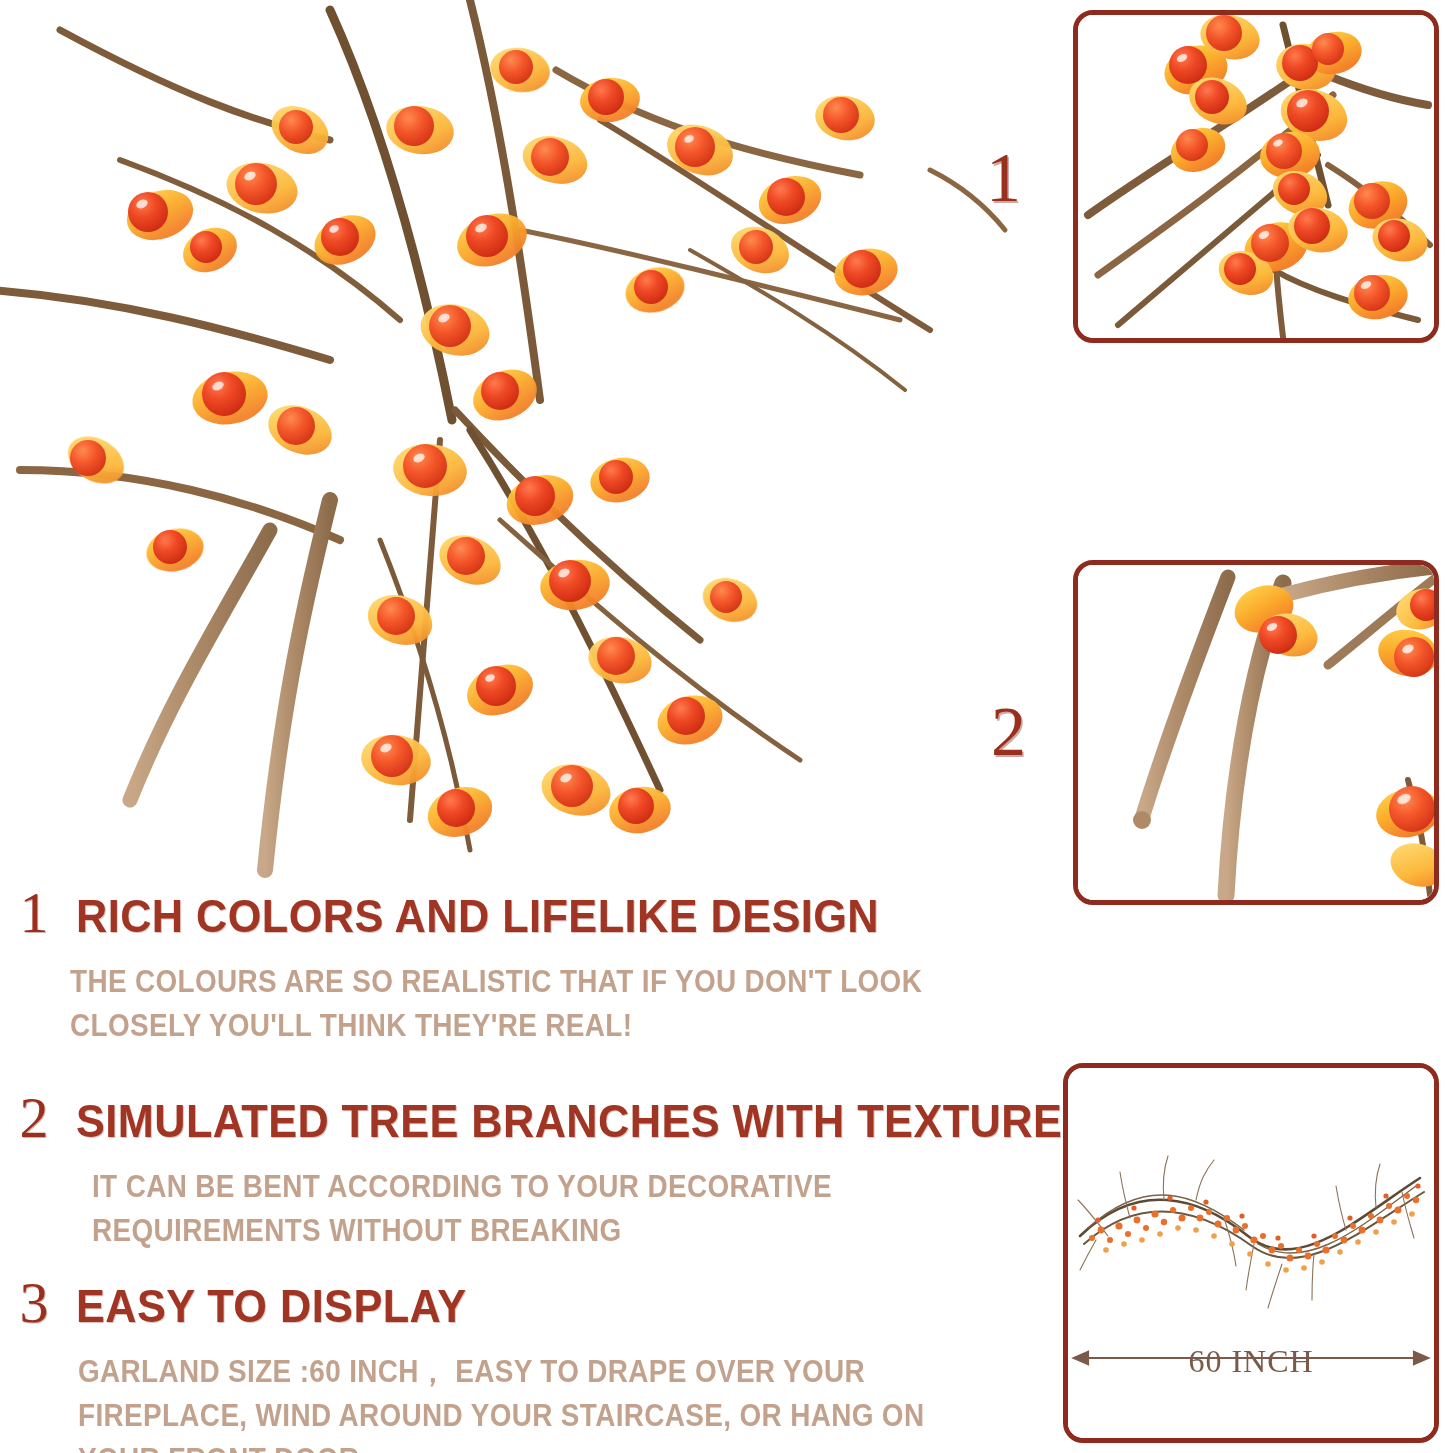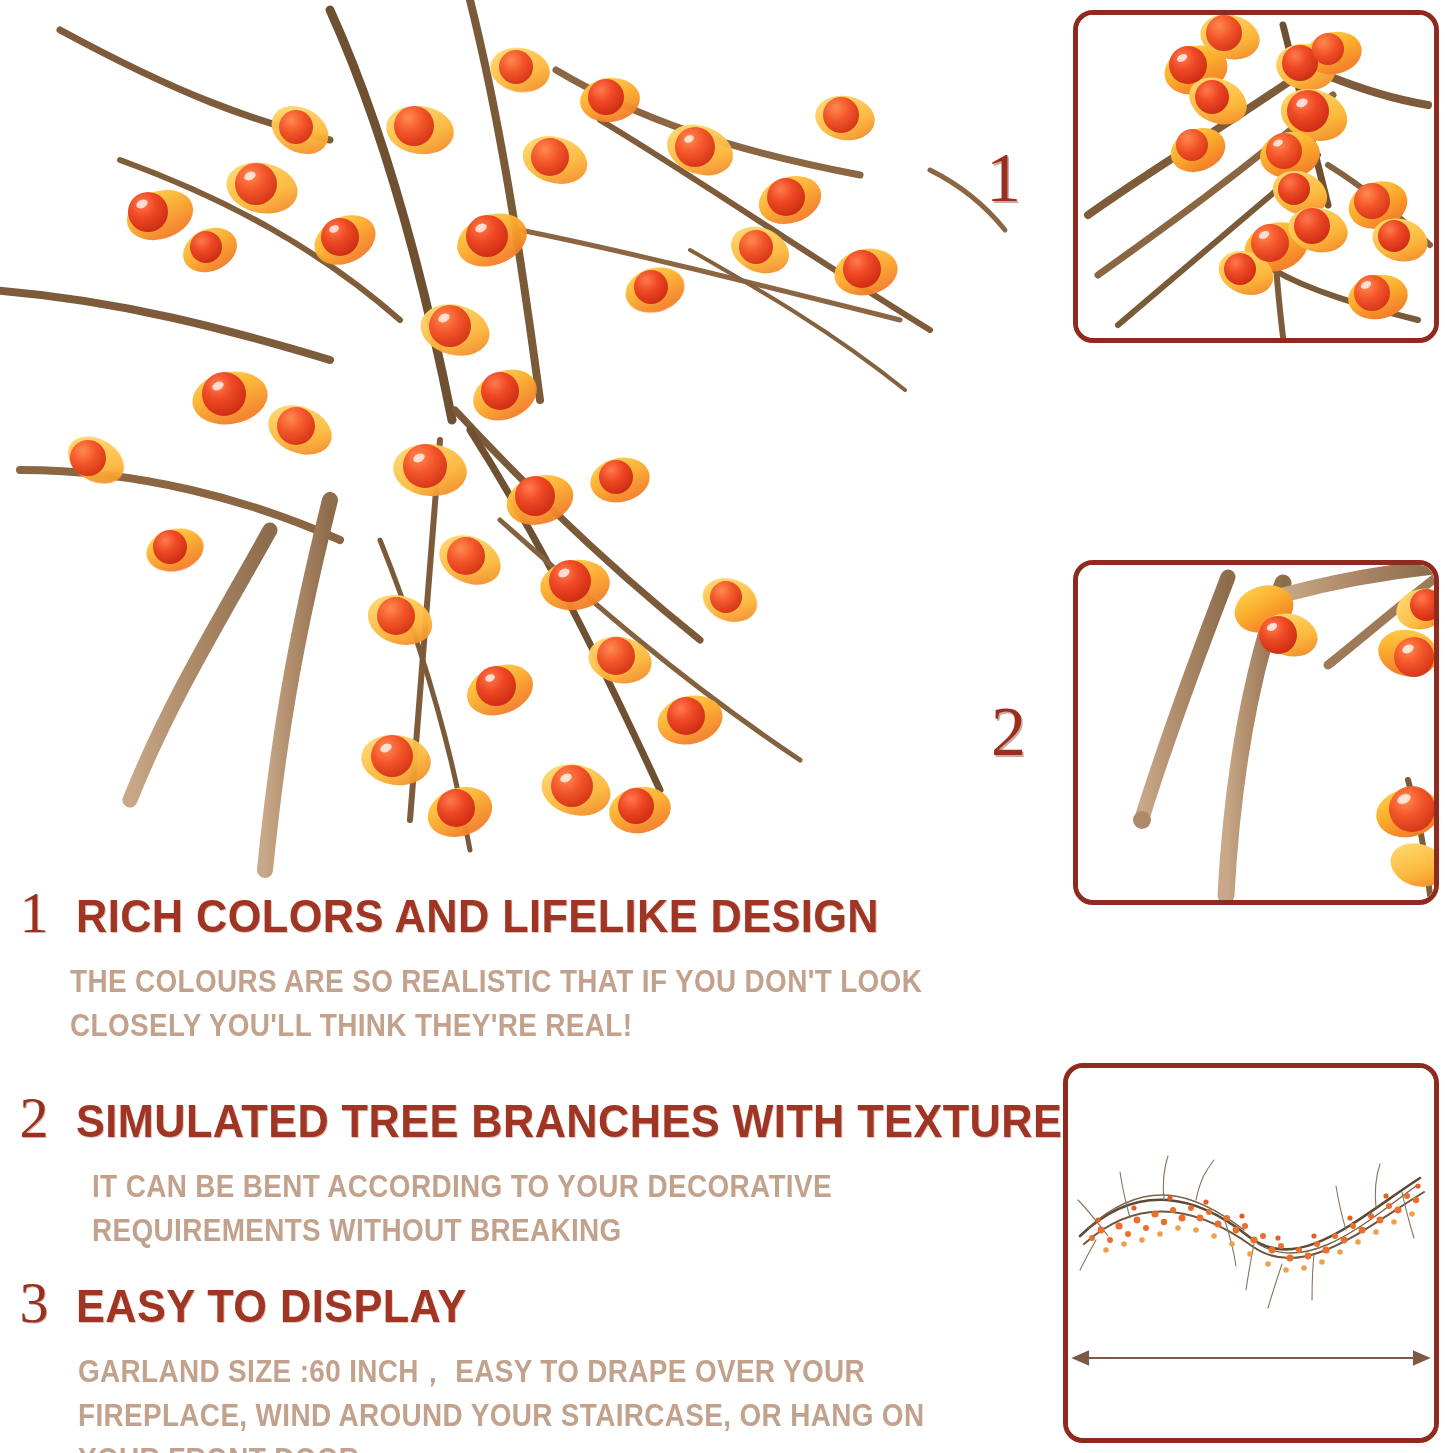--- a/index.html
+++ b/index.html
@@ -501,13 +501,16 @@
         <circle cx="282" cy="150" r="2.6" fill="#e05e28"></circle>
       <circle cx="318" cy="128" r="2.6" fill="#e05e28"></circle>
         <circle cx="350" cy="118" r="2.6" fill="#e05e28"></circle>
     </g>
     <g stroke="#7b5a49" stroke-width="2.2" fill="#7b5a49">
       <line x1="14" y1="290" x2="352" y2="290"></line>
       <polygon points="6,290 20,284 20,296"></polygon>
       <polygon points="360,290 346,284 346,296"></polygon>
     </g>
   </svg>
+  <div class="size-wrap">
+    <span class="size-label">60 INCH</span>
+  </div>
 </div>
 
 </body></html>

